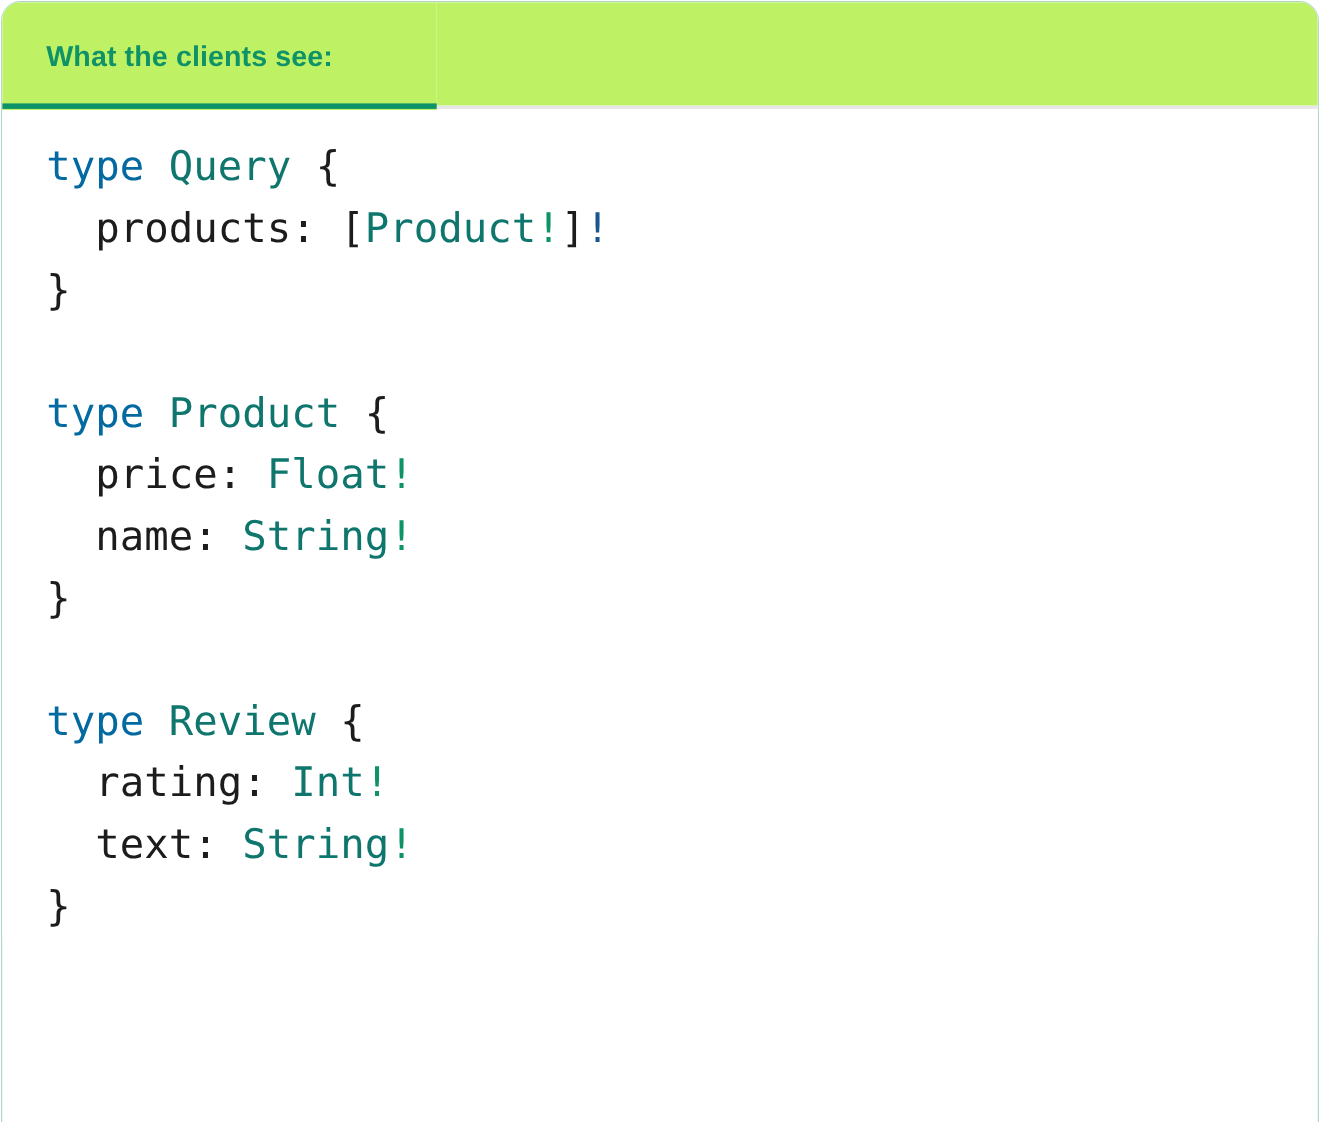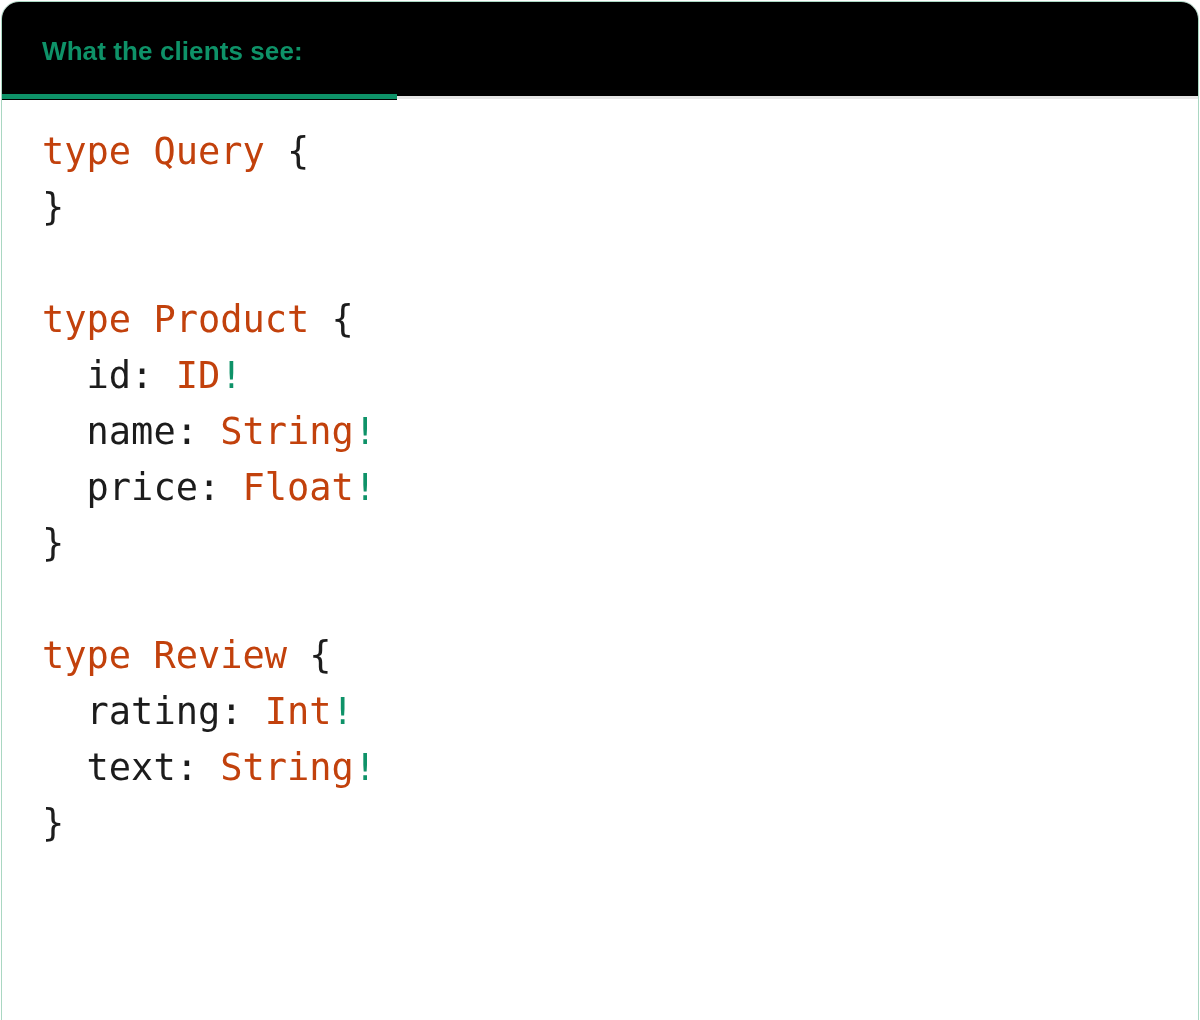--- a/index.html
+++ b/index.html
@@ -107,55 +107,55 @@
   }
 
   .tok-kw    { color: #17568f; }   
   .tok-type  { color: #0e9268; }   
   .tok-field { color: #1c1c1c; }   
   .tok-punct { color: #1c1c1c; }   
   .tok-bang  { color: #0e9268; }   
   .tok-bang-outer { color: #17568f; } 
 </style>
 <style>
-    .tok-kw{color:#c2410c;}
-    .tok-type{color:#c2410c;}
+    .tok-kw{color:#0369a1;}
+    .tok-type{color:#0f766e;}
     .tok-bang{color:#0e9268;}
     .tok-field,.tok-punct{color:#1c1c1c;}
     .tok-bang-outer{color:#17568f;}
     .tab-label{color:#0e9268;}
     .tab-underline{background:#0e9268;}
     .tab-divider{background:#e6e6e6;}
-    .tab,.tab-rest{background:#000000;}
+    .tab,.tab-rest{background:#bef264;}
     .card{border-color:#a9d7c2;background:#ffffff;}
   </style></head>
 <body>
 
 <div id="screen">
 
   <div class="card">
 
     <div class="tabstrip">
       <div class="tab-rest"></div>
       <div class="tab">
         <span class="tab-label">What the clients see:</span>
       </div>
       <div class="tab-divider"></div>
       <div class="tab-underline"></div>
     </div>
 
     <div class="codeblock" id="codeblock">
 
     <div class="code-line"><span class="tok-kw">type</span><span class="tok-punct"> </span><span class="tok-type">Query</span><span class="tok-punct"> {</span></div>
+        <div class="code-line"><span class="tok-field">  products: </span><span class="tok-punct">[</span><span class="tok-type">Product</span><span class="tok-bang">!</span><span class="tok-punct">]</span><span class="tok-bang-outer">!</span></div>
         <div class="code-line"><span class="tok-punct">}</span></div>
         <div class="code-line"><span class="tok-punct"> </span></div>
         <div class="code-line"><span class="tok-kw">type</span><span class="tok-punct"> </span><span class="tok-type">Product</span><span class="tok-punct"> {</span></div>
-        <div class="code-line"><span class="tok-field">  id: </span><span class="tok-type">ID</span><span class="tok-bang">!</span></div>
+        <div class="code-line"><span class="tok-field">  price: </span><span class="tok-type">Float</span><span class="tok-bang">!</span></div>
         <div class="code-line"><span class="tok-field">  name: </span><span class="tok-type">String</span><span class="tok-bang">!</span></div>
-        <div class="code-line"><span class="tok-field">  price: </span><span class="tok-type">Float</span><span class="tok-bang">!</span></div>
         <div class="code-line"><span class="tok-punct">}</span></div>
         <div class="code-line"><span class="tok-punct"> </span></div>
         <div class="code-line"><span class="tok-kw">type</span><span class="tok-punct"> </span><span class="tok-type">Review</span><span class="tok-punct"> {</span></div>
         <div class="code-line"><span class="tok-field">  rating: </span><span class="tok-type">Int</span><span class="tok-bang">!</span></div>
         <div class="code-line"><span class="tok-field">  text: </span><span class="tok-type">String</span><span class="tok-bang">!</span></div>
         <div class="code-line"><span class="tok-punct">}</span></div>
       </div>
 
   </div>
 

